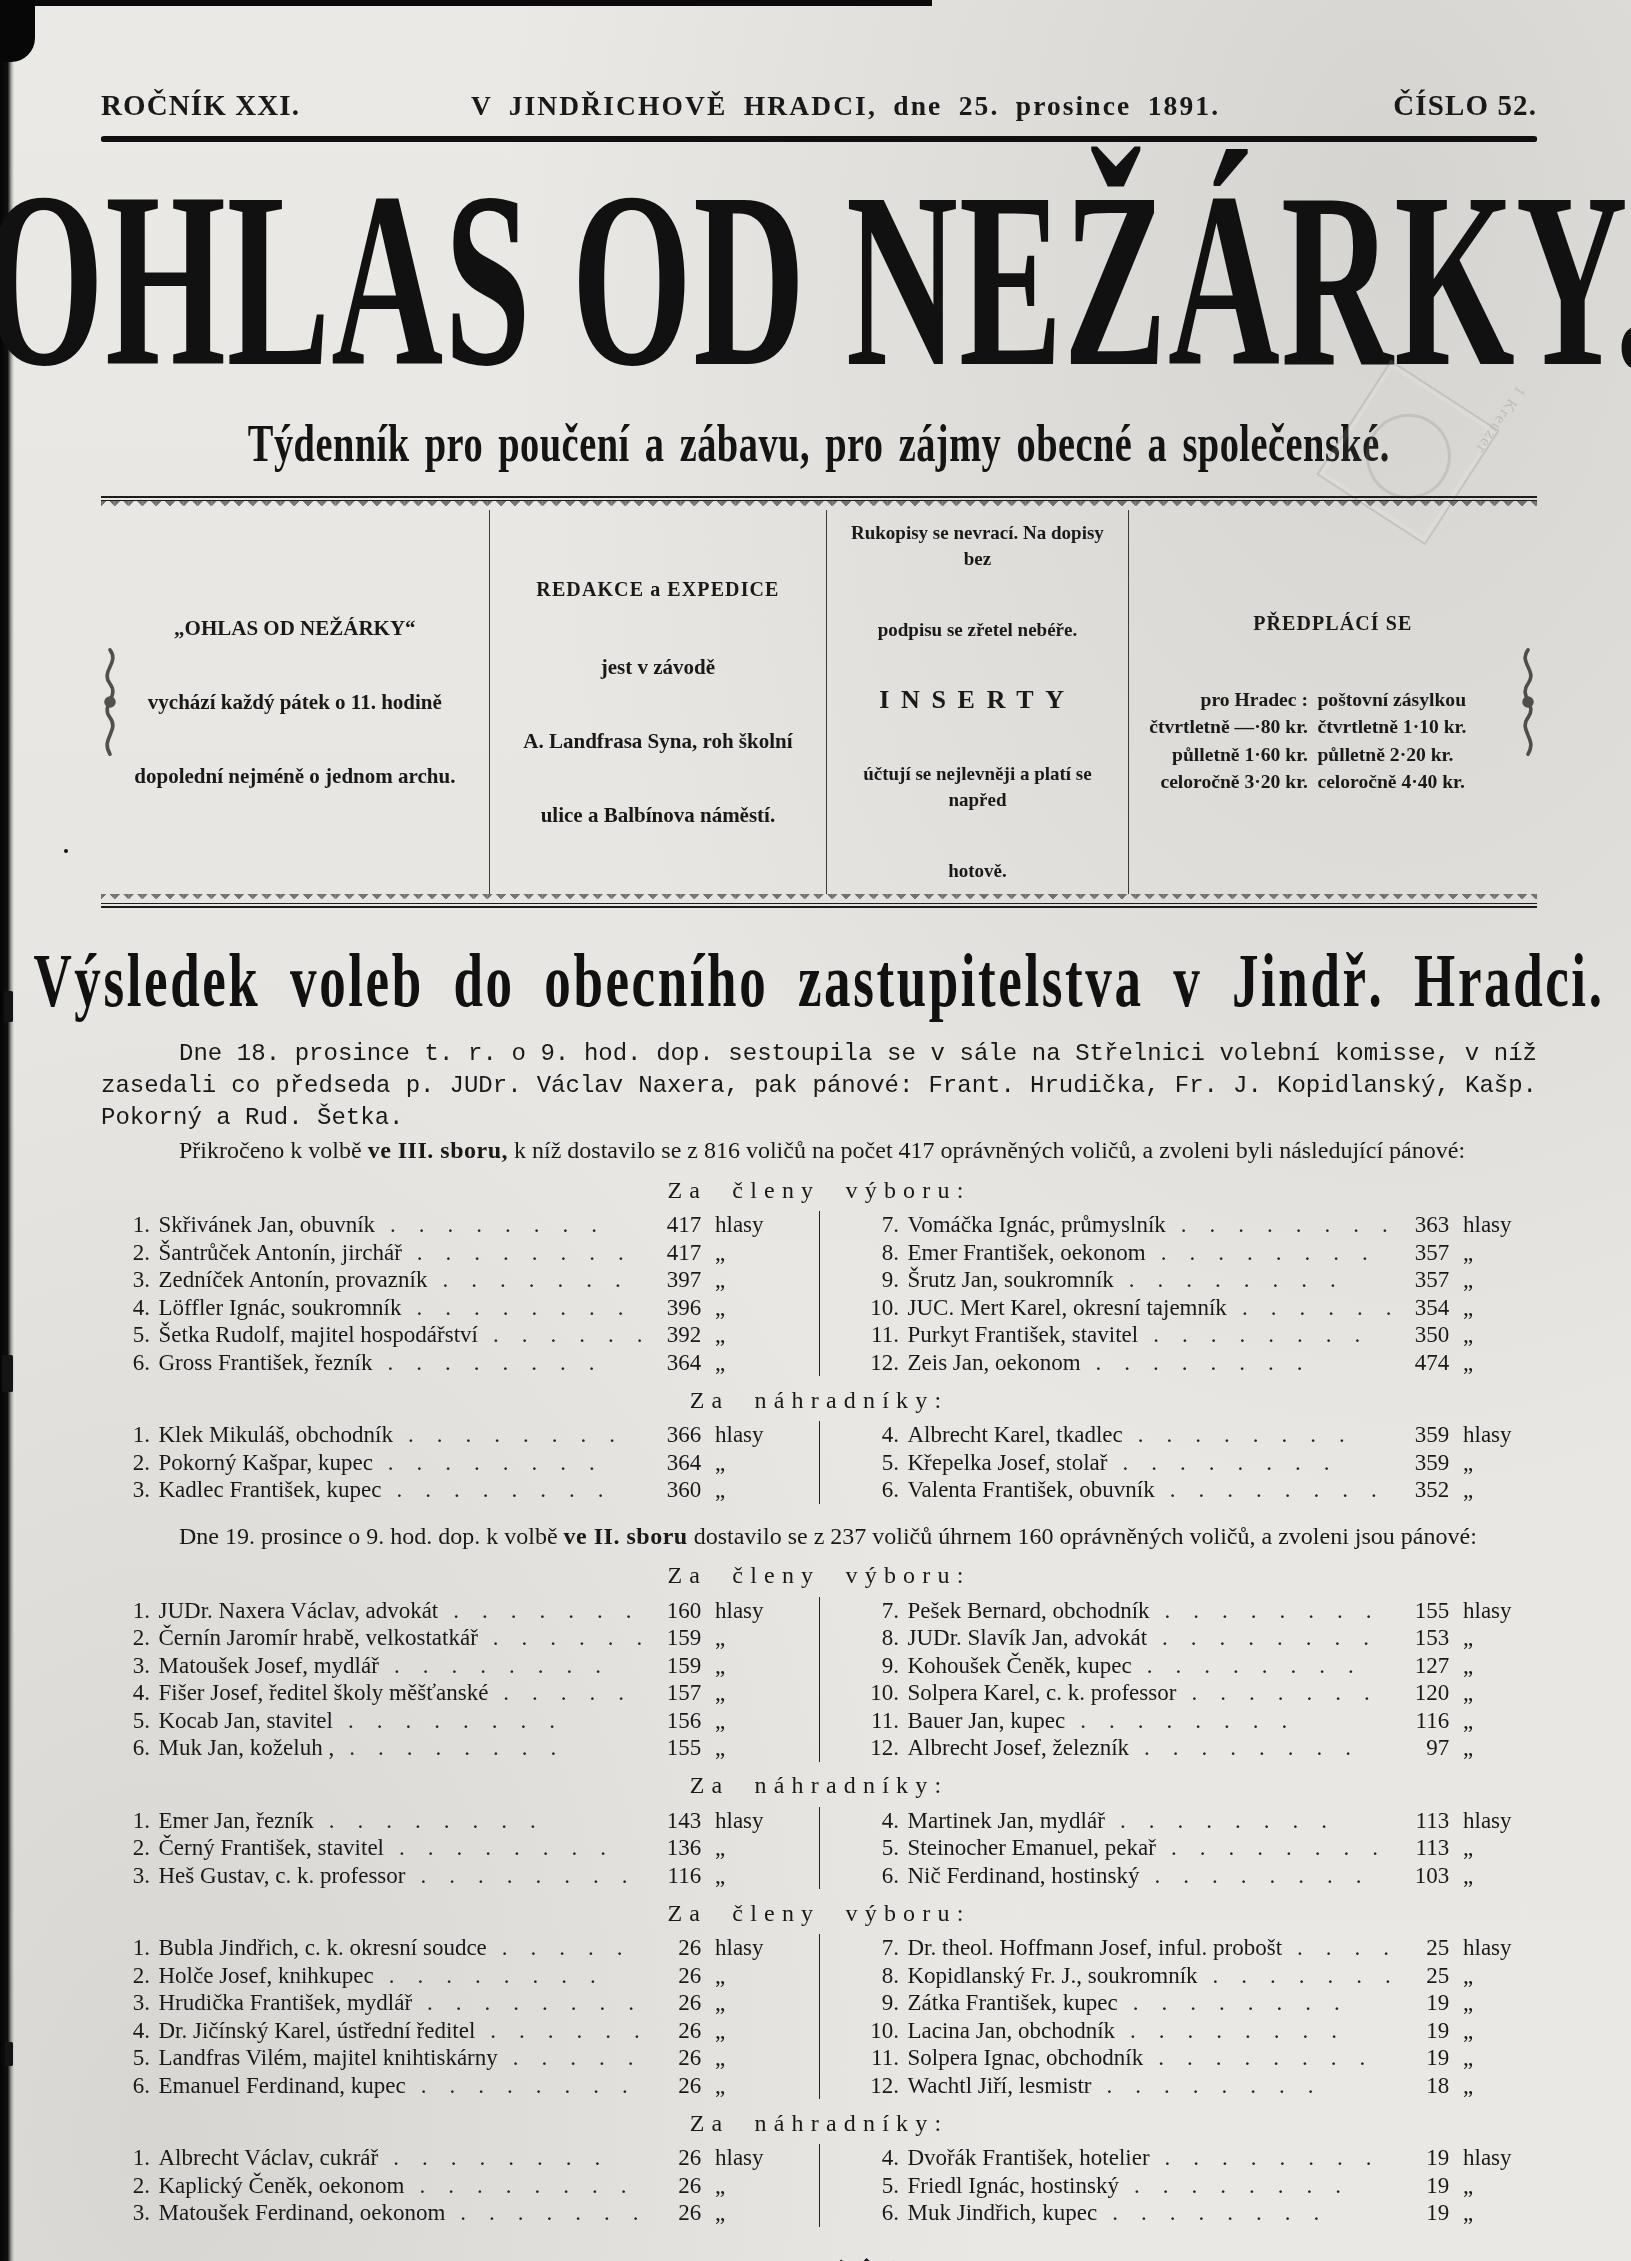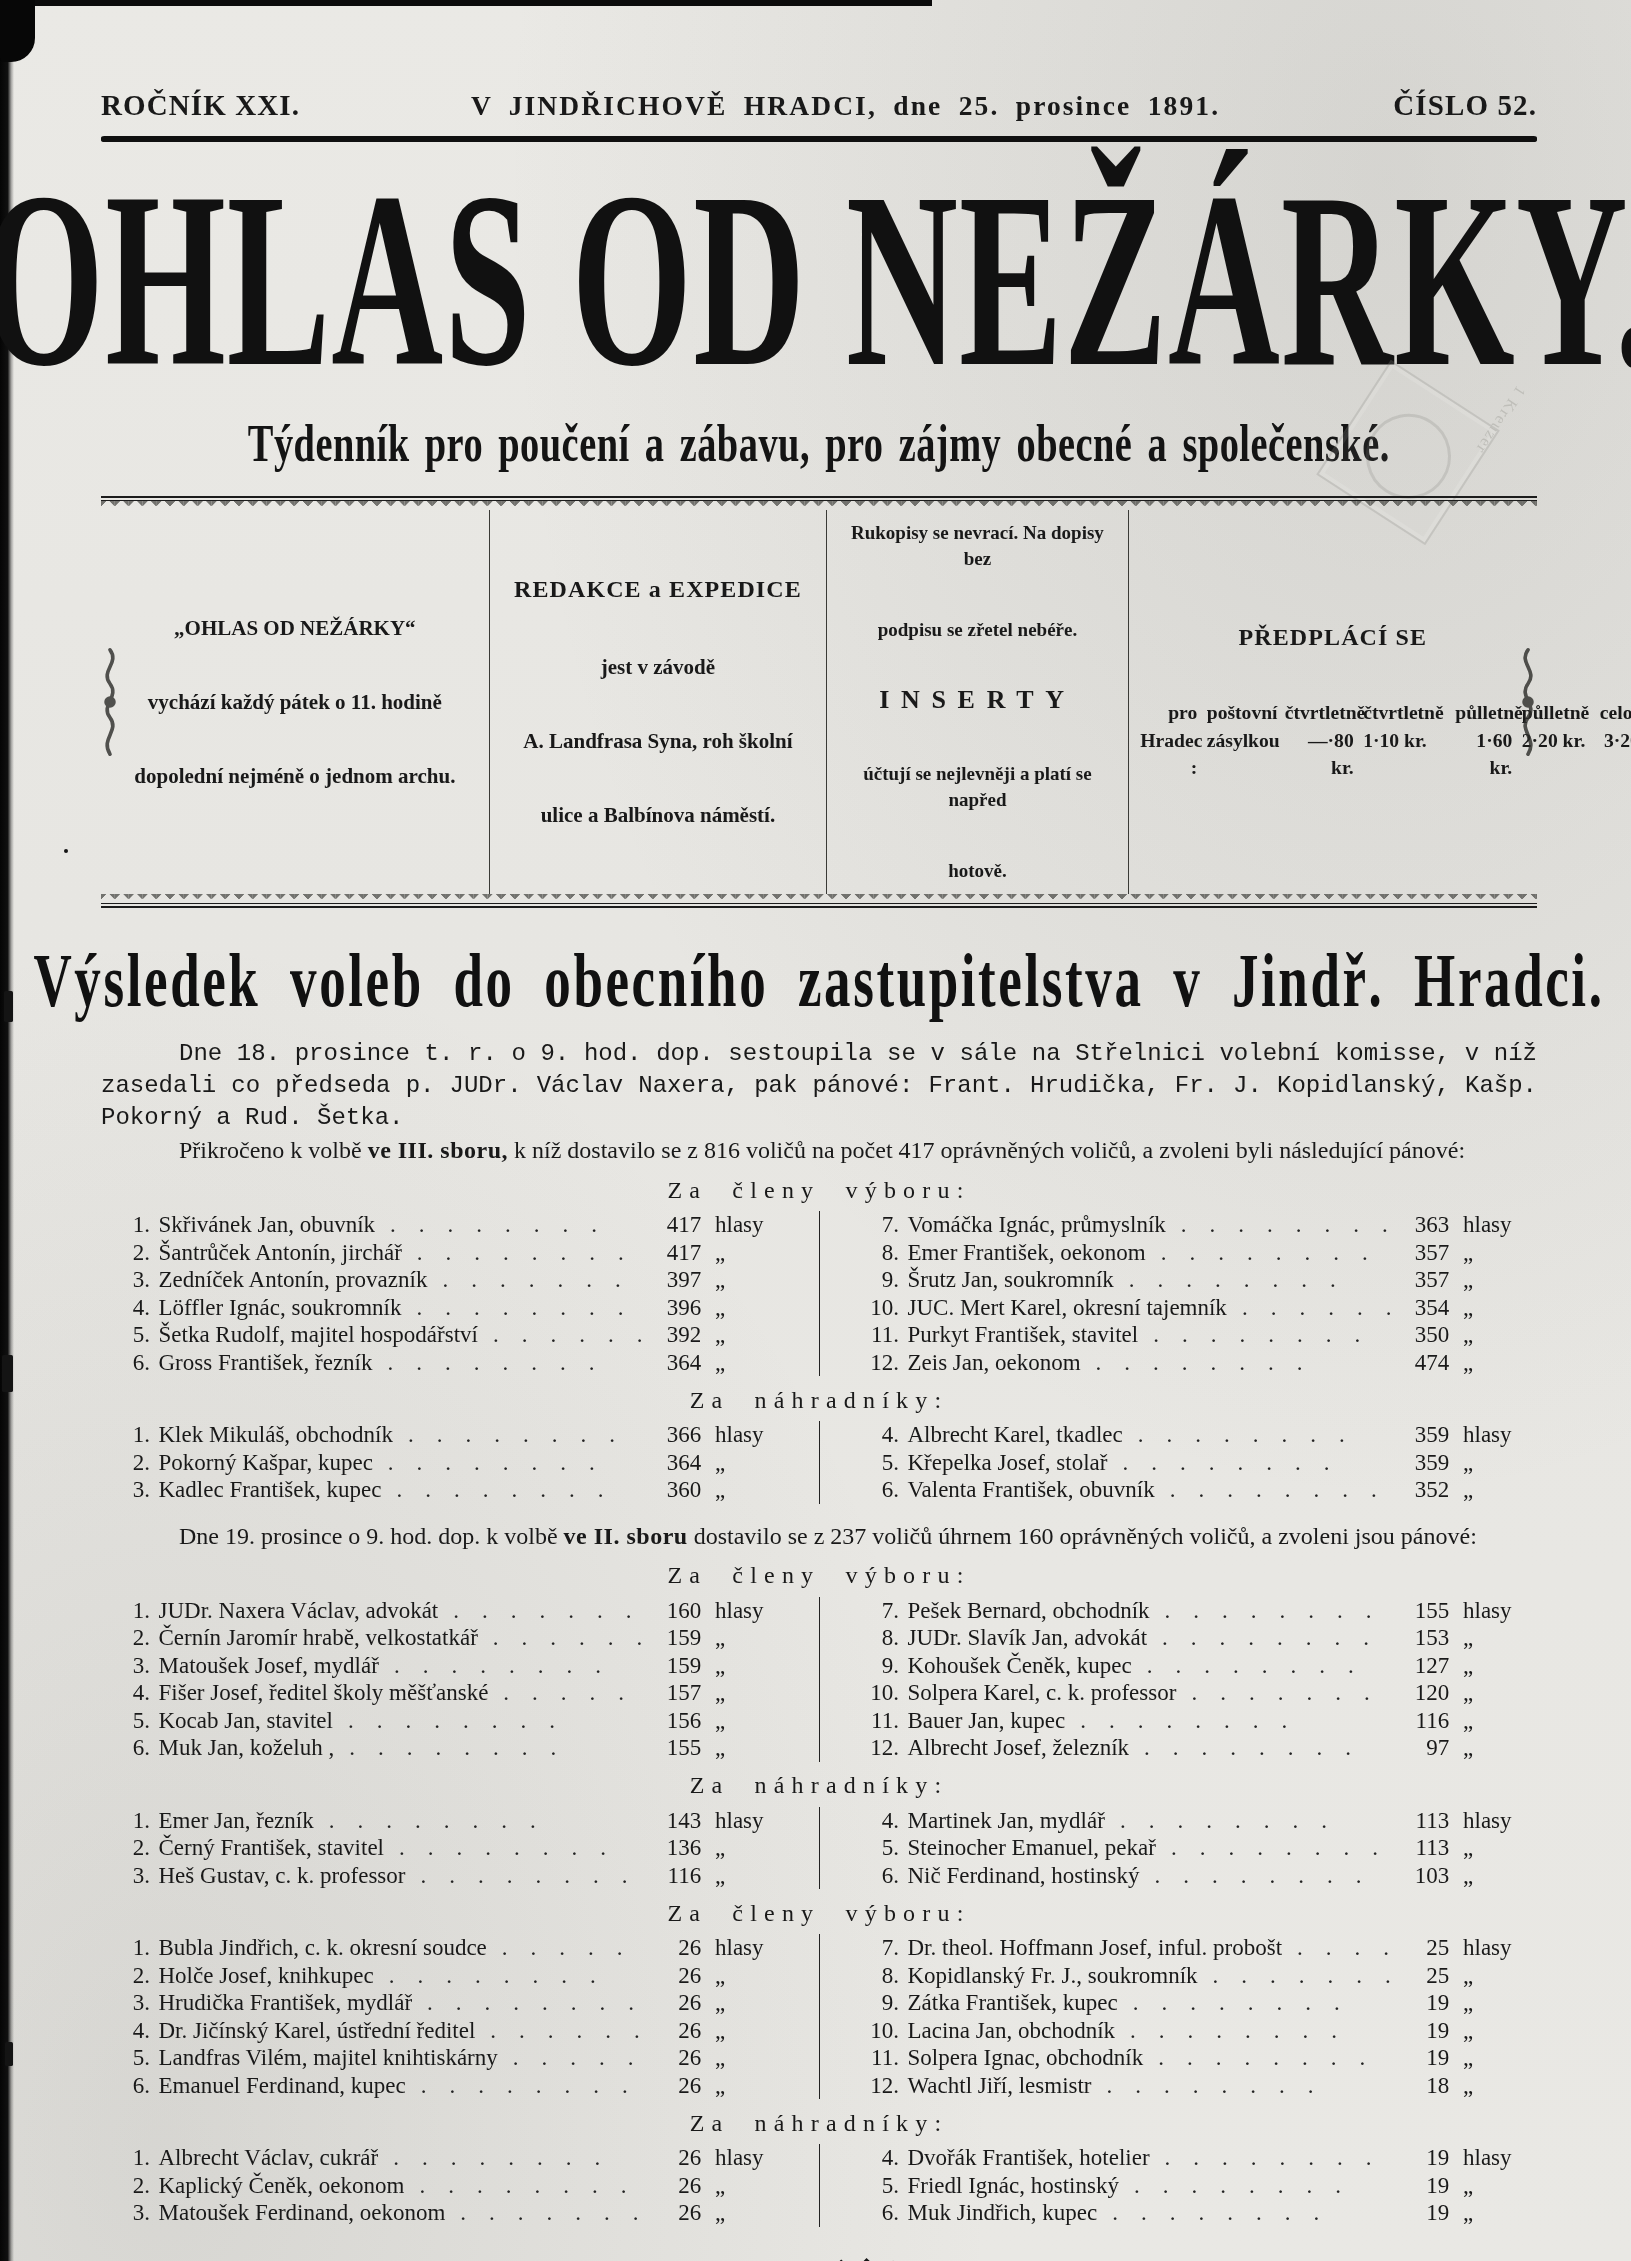--- a/index.html
+++ b/index.html
@@ -55,23 +55,23 @@
   .band-outer{margin-top:18px;border-top:2.1px solid #1c1c1c;border-bottom:2.1px solid #1c1c1c;padding:2.1px 0;position:relative;}
   .band-inner{border-top:1.6px solid #1c1c1c;border-bottom:1.6px solid #1c1c1c;}
   .zigzag{height:9px;background:
       linear-gradient(135deg,#4c4c48 25%,transparent 25%) 0 0/13.8px 9px repeat-x,
       linear-gradient(45deg,transparent 75%,#4c4c48 75%) 0 0/13.8px 9px repeat-x;opacity:.75;}
   .band-cols{display:flex;align-items:stretch;min-height:115px;}
   .band-col{box-sizing:border-box;padding:9.5px 11.6px;display:flex;flex-direction:column;justify-content:center;
     text-align:center;font-weight:bold;font-size:21px;line-height:30px;gap:44px;}
   .band-col + .band-col{border-left:1.6px solid #3a3a36;}
   .bc1{width:27%;}.bc2{width:23.5%;}.bc3{width:21%;font-size:19px;line-height:26.5px;}.bc4{width:28.5%;}
-  .band-header{font-size:24px;letter-spacing:1.1px;margin-bottom:3.2px;}
+  .band-header{font-size:20px;letter-spacing:1.1px;margin-bottom:3.2px;}
   .inserty{letter-spacing:.45em;font-size:26px;}
-  .pre-rows{display:flex;flex-direction:row;}
+  .pre-rows{display:flex;flex-direction:column;}
   .pre-row{display:flex;font-size:19.6px;line-height:27.5px;}
   .pre-l{width:46%;text-align:right;padding-right:9.5px;box-sizing:border-box;}
   .pre-r{width:54%;text-align:left;}
   .ornament{position:absolute;top:50%;transform:translateY(-50%);opacity:.8;}
   .orn-left{left:-3.2px;}
   .orn-right{right:-3.2px;transform:translateY(-50%) scaleX(-1);}
 
   
   .article-title{height:89px;margin-top:27.5px;display:flex;align-items:center;justify-content:center;}
   .article-title .stretch{display:inline-block;transform:scaleY(1.45);font-weight:bold;font-size:53px;

